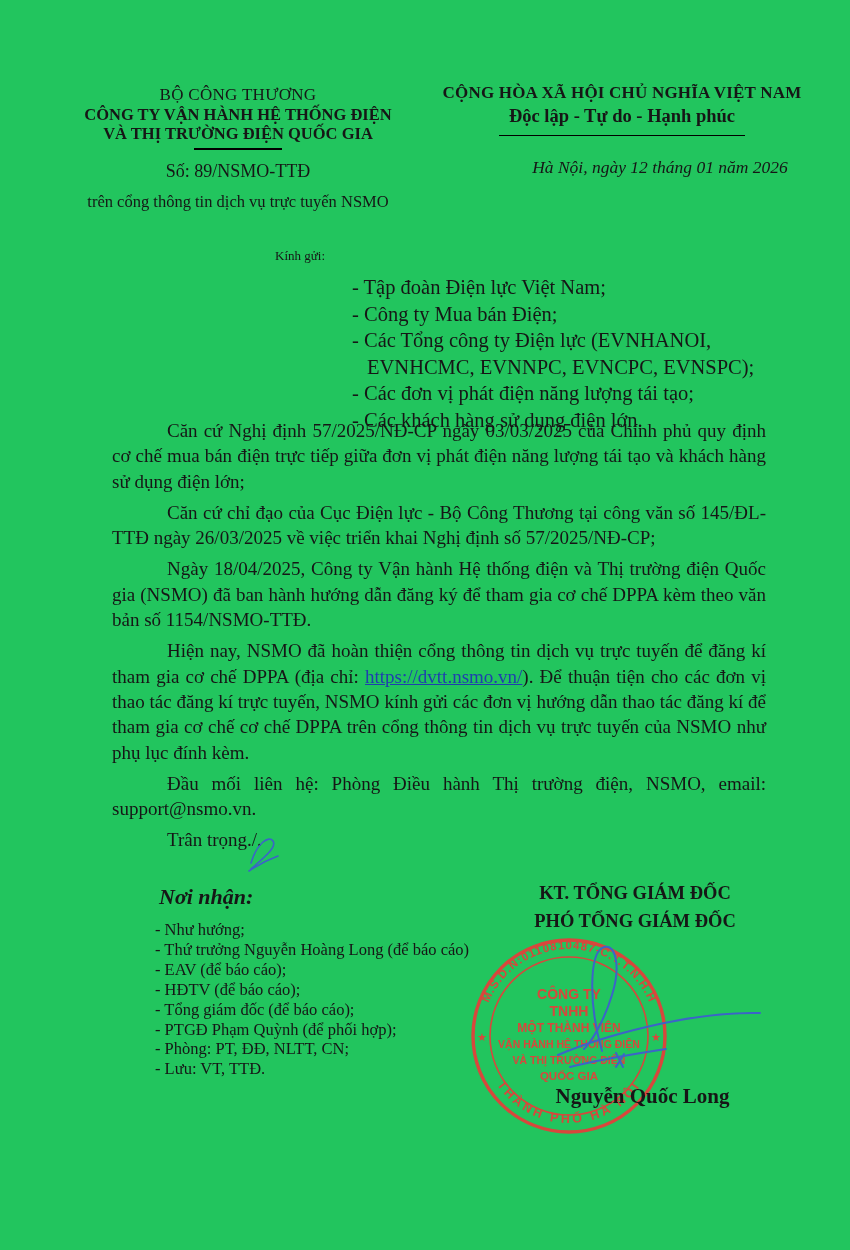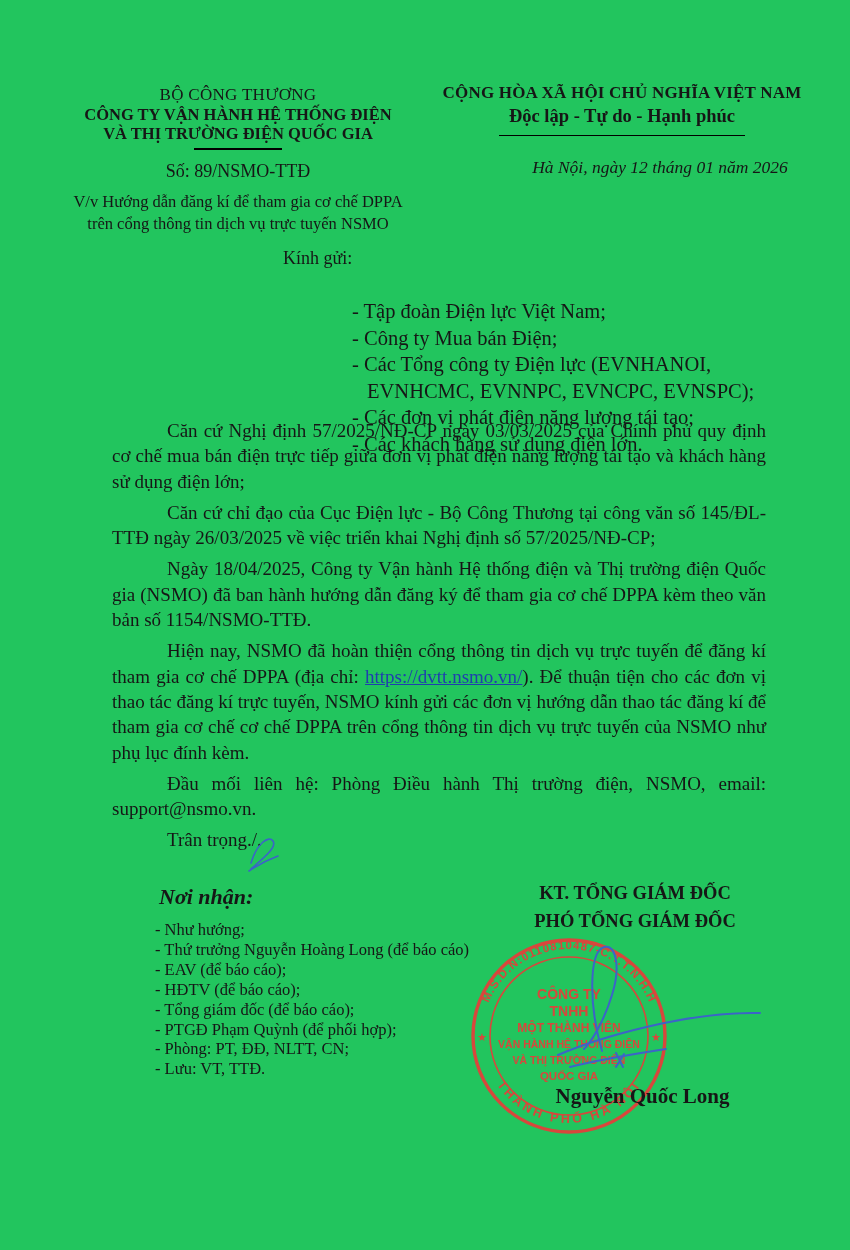--- a/index.html
+++ b/index.html
@@ -24,22 +24,22 @@
   .subject{font-size:16.5px;line-height:22px;margin-top:8px;}
 
   
   .hdr-right{left:420px;top:82px;width:404px;}
   .motto1{font-size:17px;line-height:22px;font-weight:bold;letter-spacing:.2px;}
   .motto2{font-size:18.5px;line-height:25px;font-weight:bold;}
   .rule-right{width:246px;height:0;border-top:1.8px solid #000;margin:6px auto 0 auto;}
   .place-date{left:460px;top:157px;width:400px;font-size:17.5px;font-style:italic;text-align:center;}
 
   
-  .salutation{left:283px;top:248px;font-size:18px;}
-  .recipients{left:352px;top:274px;width:420px;font-size:20.5px;line-height:26.6px;margin-top:24px;}
+  .salutation{left:275px;top:248px;font-size:13px;}
+  .recipients{left:352px;top:274px;width:420px;font-size:20.5px;line-height:26.6px;}
   .recipients .cont{padding-left:15px;}
 
   
   .body-text{left:112px;top:418px;width:654px;font-size:19px;line-height:25.3px;}
   .body-text p{margin:0 0 6px 0;text-align:justify;text-indent:55px;}
   .body-text p.closing{text-align:left;margin:0;}
   a.portal-link{text-decoration:underline;}
 
   
   .noi-nhan{left:155px;top:884px;width:330px;}
@@ -64,21 +64,20 @@
 
 <div class="page">
 
   <div class="abs hdr-left ctr">
     <div class="ministry">BỘ CÔNG THƯƠNG</div>
     <div class="company">CÔNG TY VẬN HÀNH HỆ THỐNG ĐIỆN</div>
     <div class="company">VÀ THỊ TRƯỜNG ĐIỆN QUỐC GIA</div>
     <div class="rule-left"></div>
     <div class="doc-number">Số: 89/NSMO-TTĐ</div>
     <div class="subject">
-      <div>V/v Hướng dẫn đăng kí để tham gia cơ chế DPPA</div>
       <div>trên cổng thông tin dịch vụ trực tuyến NSMO</div>
     </div>
   </div>
 
   <div class="abs hdr-right ctr">
     <div class="motto1">CỘNG HÒA XÃ HỘI CHỦ NGHĨA VIỆT NAM</div>
     <div class="motto2">Độc lập - Tự do - Hạnh phúc</div>
     <div class="rule-right"></div>
   </div>
   <div class="abs place-date">Hà Nội, ngày 12 tháng 01 năm 2026</div>

